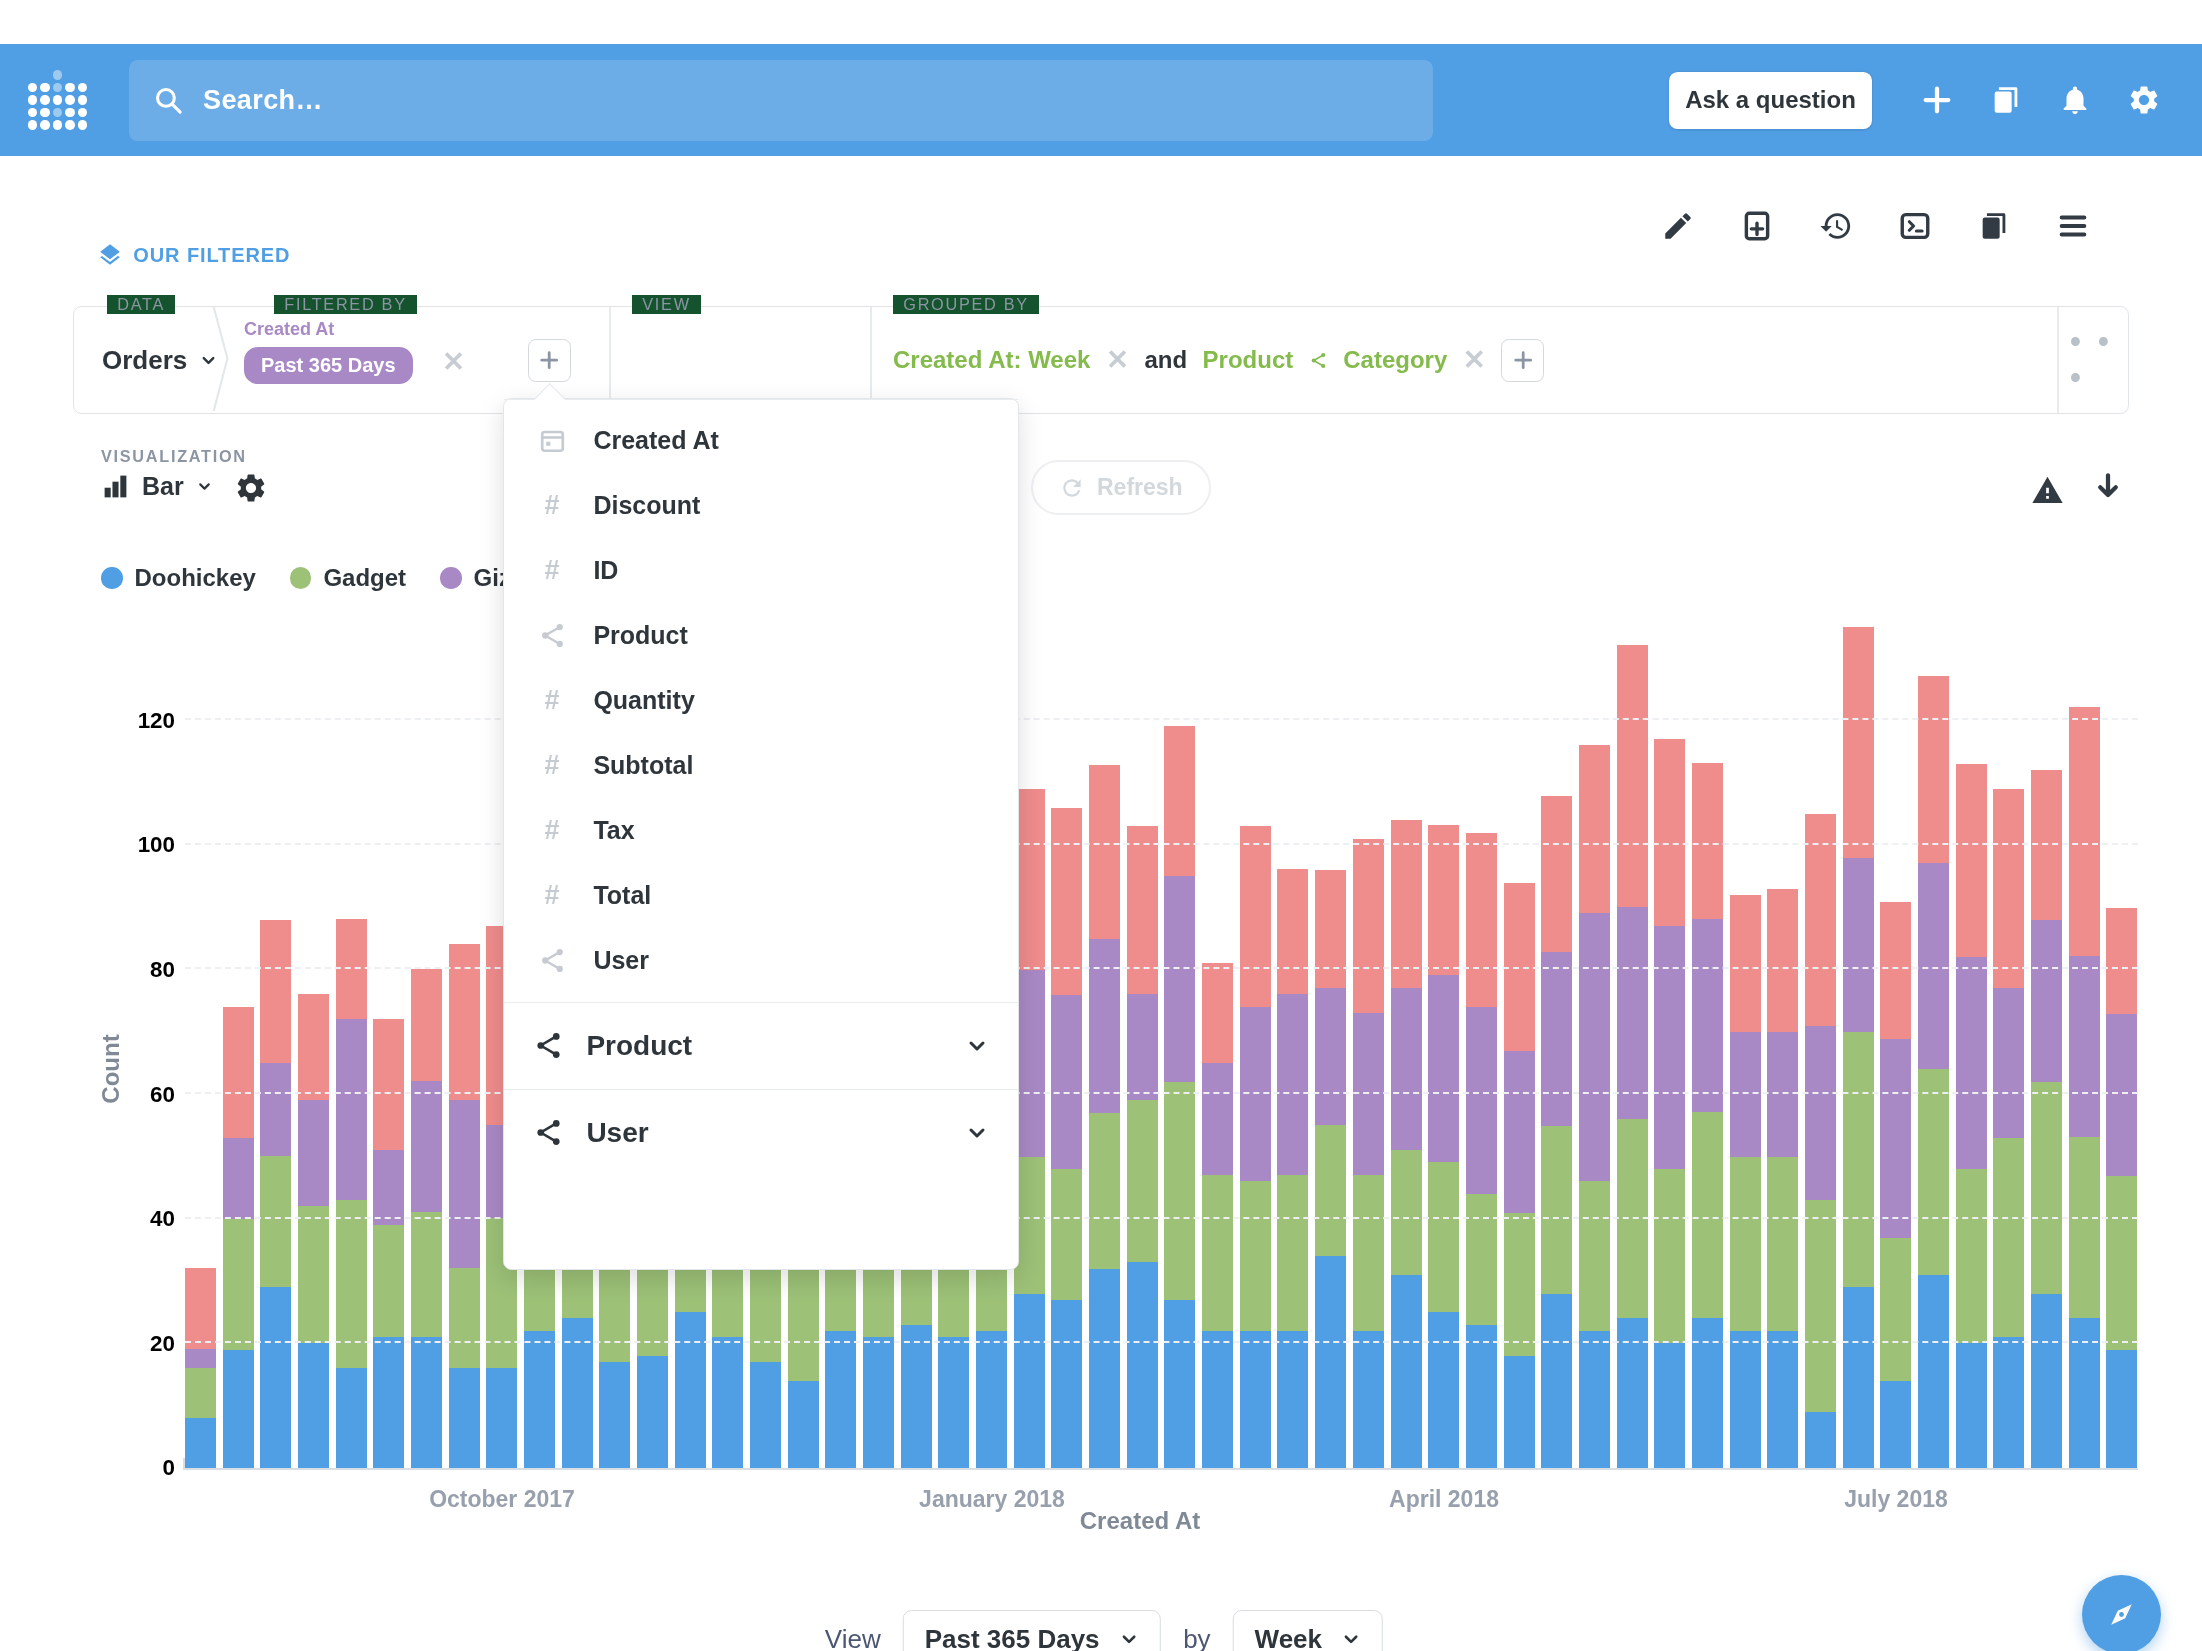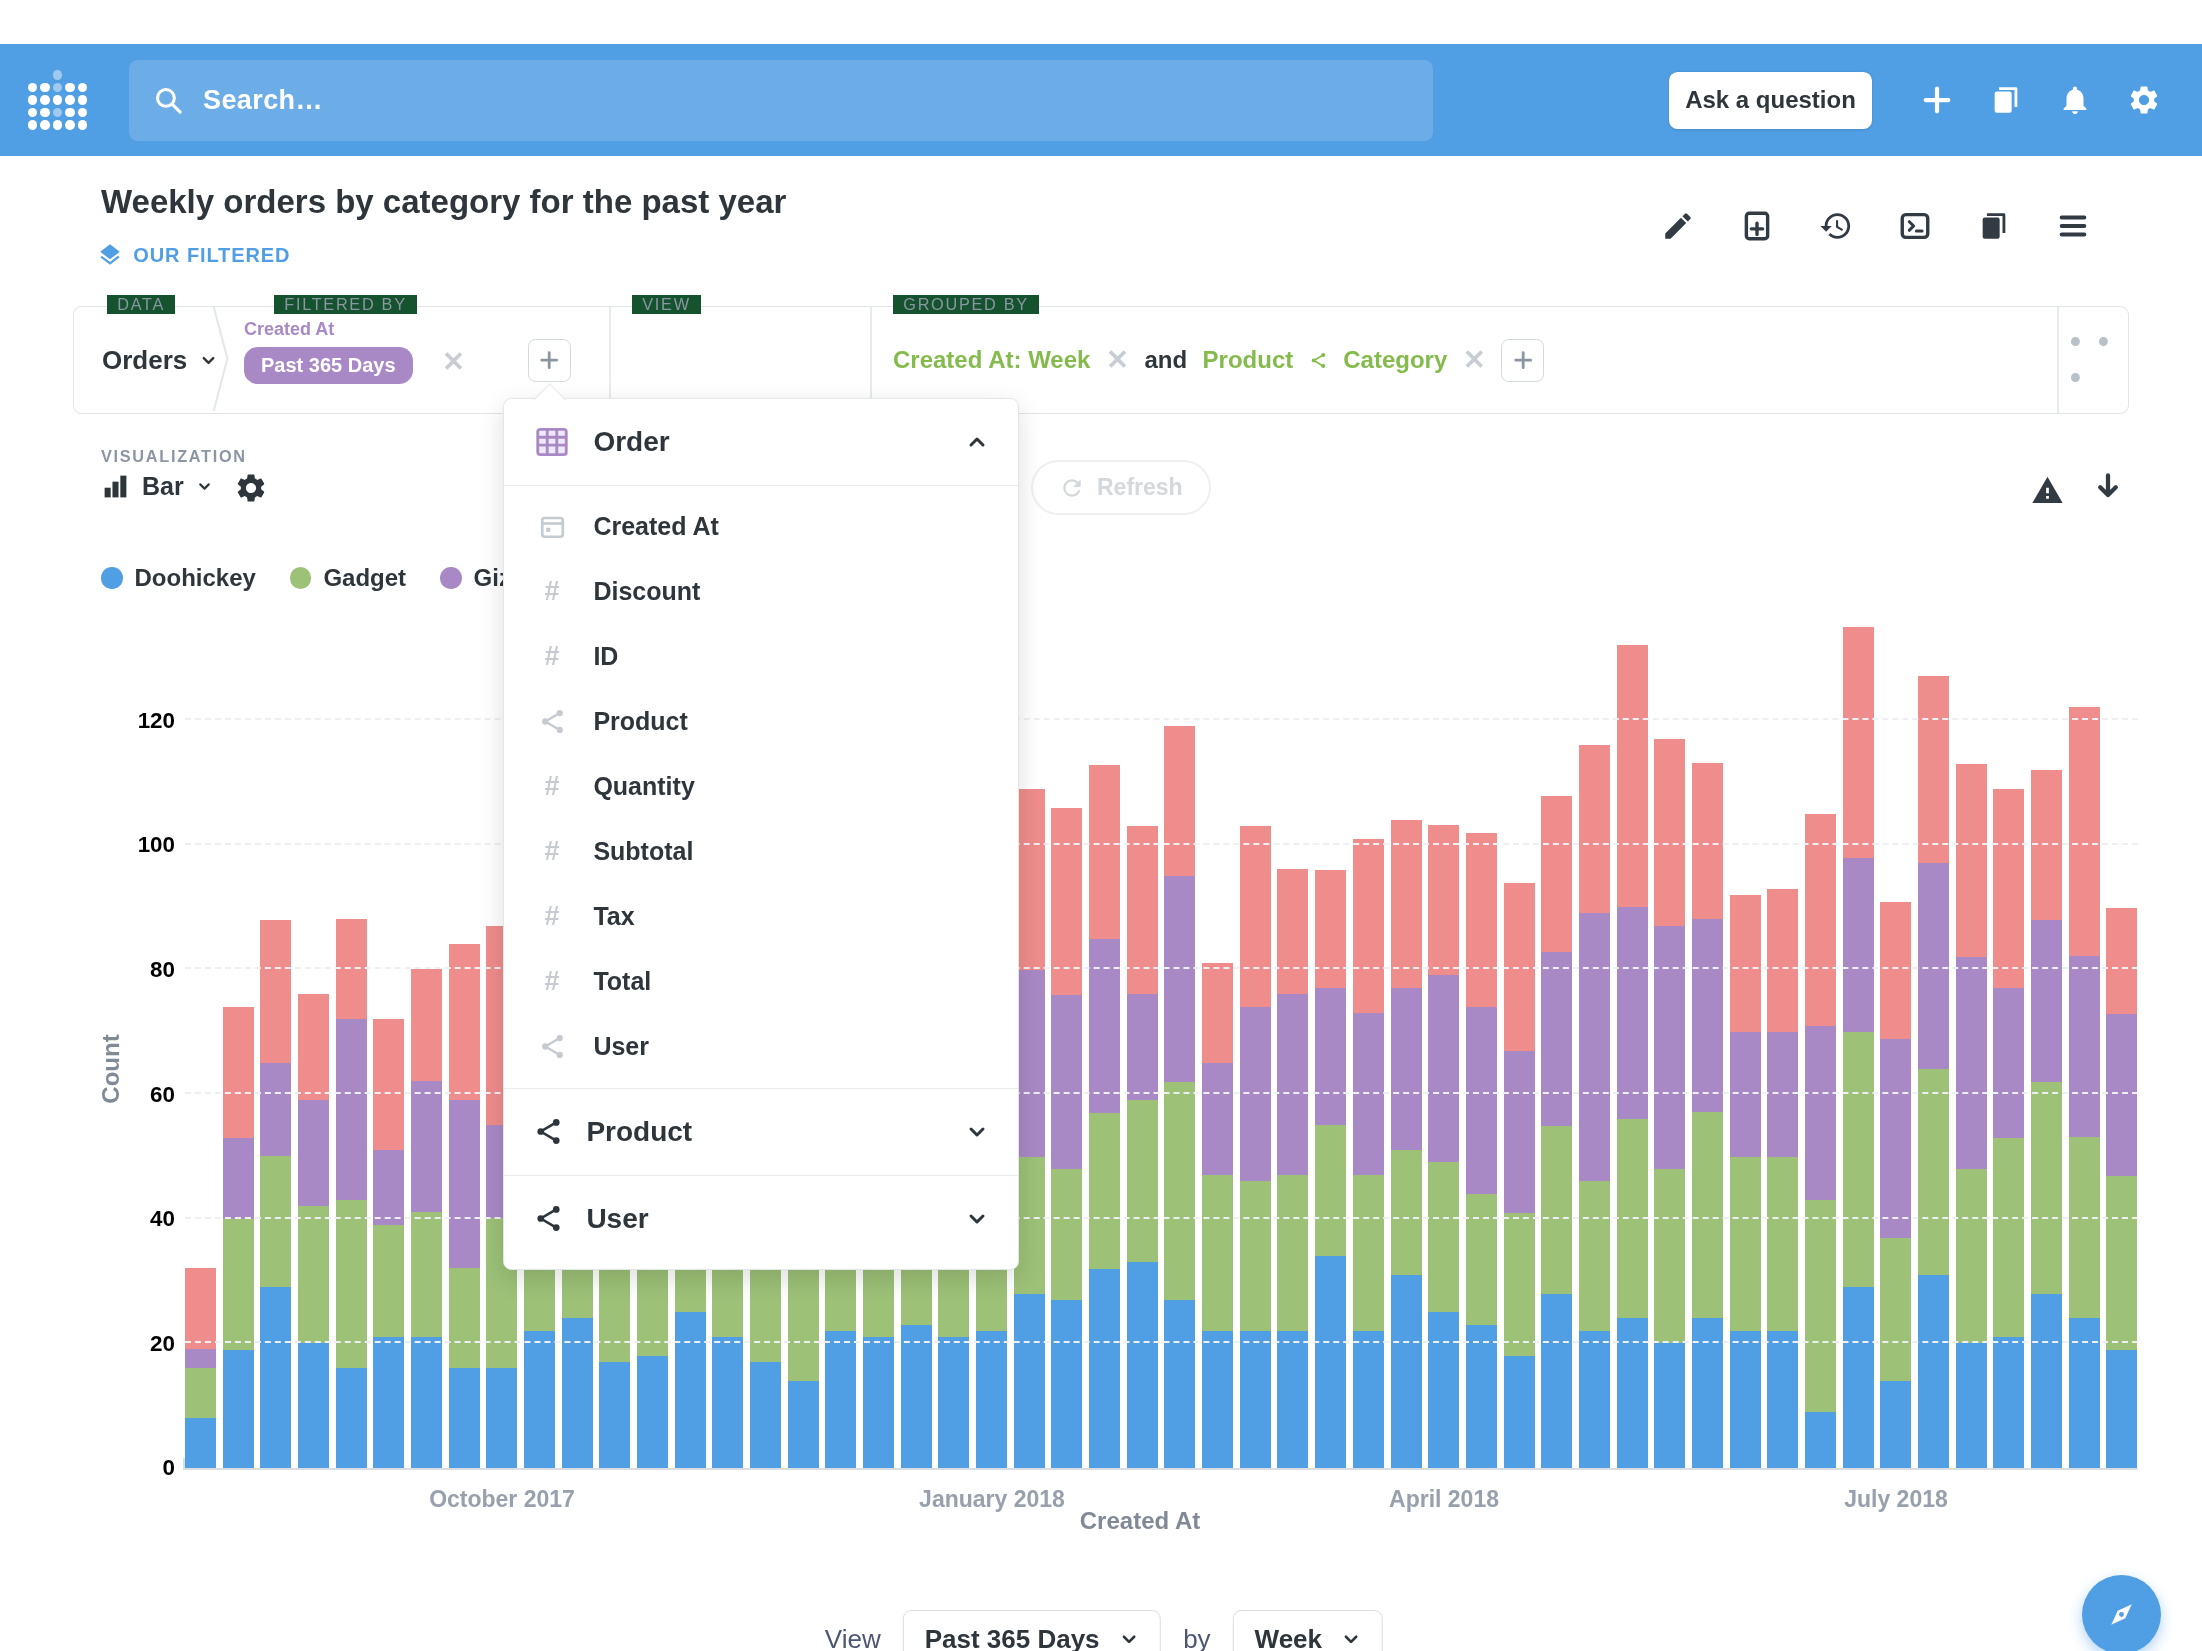--- a/index.html
+++ b/index.html
@@ -248,21 +248,20 @@
         <use href="#s-book"></use>
       </svg>
     <svg class="nav-ic" style="left:2058px" viewBox="0 0 40 40" width="34" height="34">
         <use href="#s-bell"></use>
       </svg>
     <svg class="nav-ic" style="left:2127px" viewBox="0 0 40 40" width="34" height="34">
         <use href="#s-gear"></use>
       </svg>
   </div>
 
-  <div id="page-title">Weekly orders by category for the past year</div>
   <div id="breadcrumb">
     <svg width="26" height="26" viewBox="0 0 30 30">
         <use href="#s-layers"></use>
       </svg>
     <span class="bc-label">OUR FILTERED</span>
   </div>
   <div id="header-icons">
     <svg class="hic" viewBox="0 0 40 40" width="34" height="34">
         <use href="#s-pencil"></use>
       </svg>
@@ -715,29 +714,20 @@
       <div class="xlab" style="left: 317px;">October 2017</div>
       <div class="xlab" style="left: 807px;">January 2018</div>
       <div class="xlab" style="left: 1259px; text-align: center;">April 2018</div>
       <div class="xlab" style="left: 1711px;">July 2018</div>
     </div>
   <div id="ylabel-title">Count</div>
   <div id="xlabel-title">Created At</div>
 
   <div id="dropdown">
     <div id="dd-caret"></div>
-    <div class="dd-header">
-      <svg width="38" height="38" viewBox="0 0 44 44">
-          <use href="#s-table"></use>
-        </svg>
-      <span class="dd-title">Order</span>
-      <svg class="chev" width="24" height="24" viewBox="0 0 28 28">
-          <use href="#s-chevup"></use>
-        </svg>
-    </div>
     <div class="dd-sep"></div>
     <div id="dd-list">
         <div class="dd-item">
           <span class="ic-box">
             <svg width="29" height="29" viewBox="0 0 34 34">
               <use href="#s-calendar"></use>
             </svg>
           </span>
           <span class="dd-item-label">Created At</span>
         </div>

